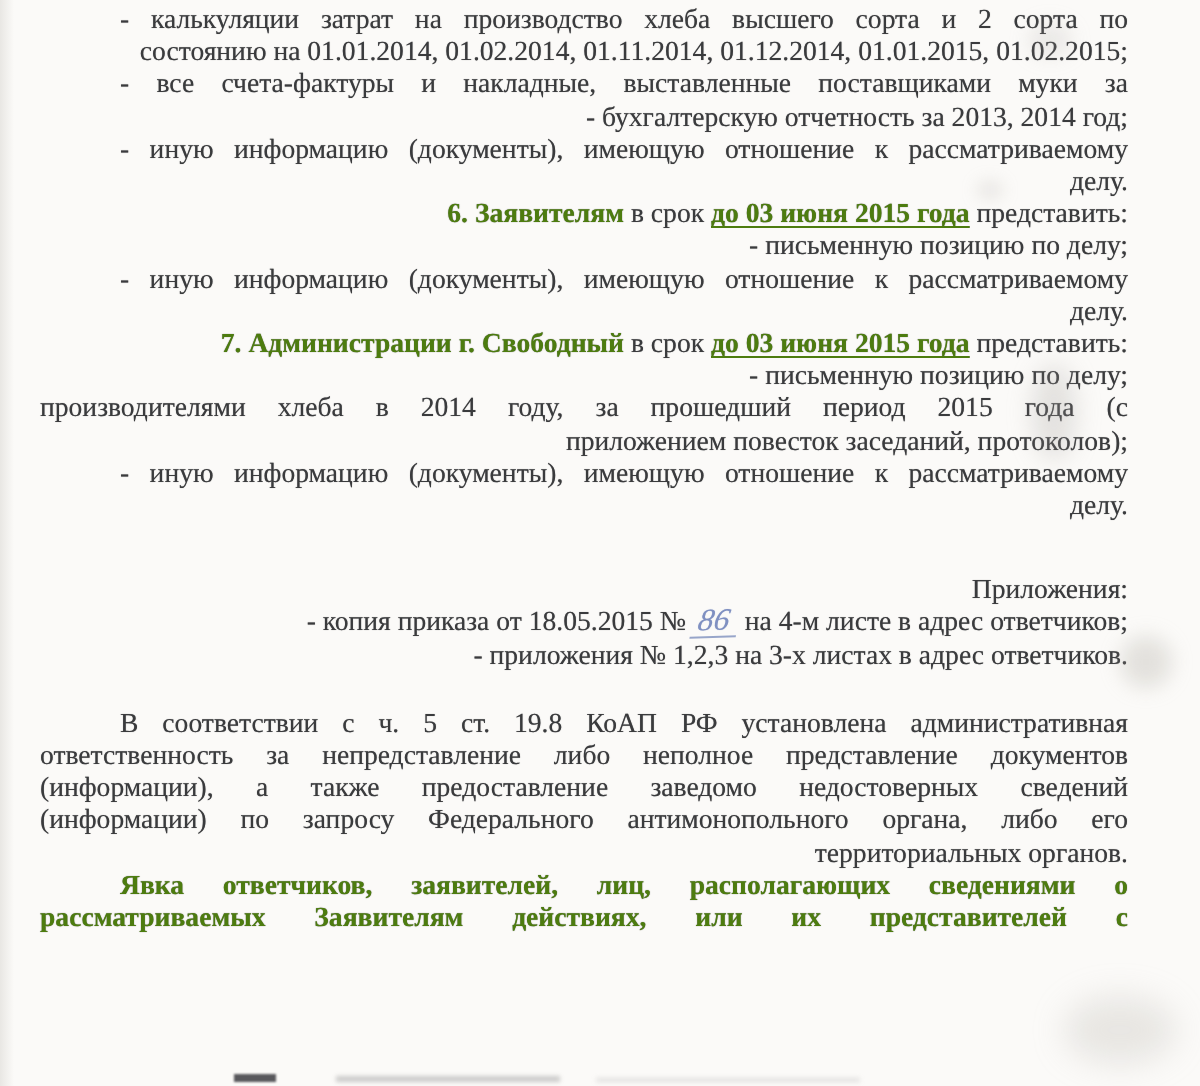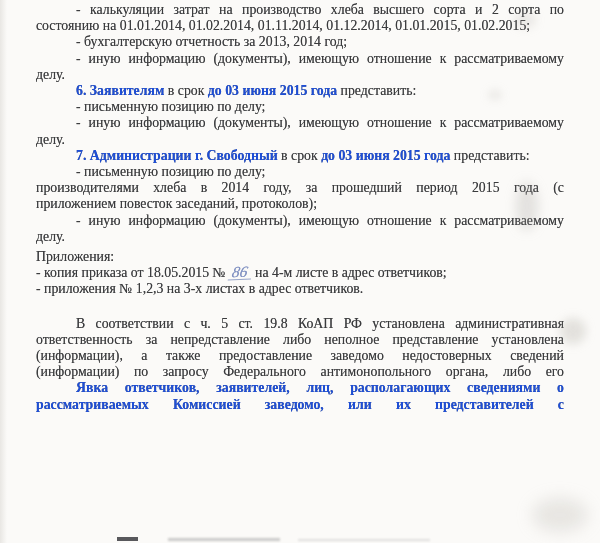--- a/index.html
+++ b/index.html
@@ -11,31 +11,31 @@
     font-family:"Liberation Serif","DejaVu Serif",serif;
   }
   
   .page::before{
     content:"";position:absolute;left:0;top:0;bottom:0;width:7px;
     background:linear-gradient(to right, rgba(190,187,180,0.30), rgba(190,187,180,0));
     pointer-events:none;
   }
   .doc{
     position:relative;
-    padding:2px 36px 0 36px;
+    padding:2px 36px 0 20px;
     font-size:13.8px;
     line-height:16.2px;
     color:#3a3b3d;
     text-shadow:0 0 0.4px rgba(58,59,61,0.65);
   }
-  .line{text-align:left;}
+  .line{text-align:right;}
   .line.fill{text-align:justify;text-align-last:justify;}
   .line.ind{text-indent:40px;}
-  .line.bold, .seg-b{font-weight:bold;color:#1d4ed8;text-shadow:0 0 0.5px rgba(44,45,48,0.7);}
-  .seg-u{text-decoration-thickness:1.4px;text-underline-offset:2px;}
+  .line.bold, .seg-b{font-weight:bold;color:#4d7c0f;text-shadow:0 0 0.5px rgba(44,45,48,0.7);}
+  .seg-u{text-decoration:underline;text-decoration-thickness:1.4px;text-underline-offset:2px;}
   .hw{
     display:inline-block;
     font-style:italic;
     font-size:15.5px;
     line-height:12px;
     color:#7f90c1;
     text-shadow:0 0 0.4px rgba(127,144,193,0.6);
     padding:0 4px 1px 3px;
     border-bottom:1.5px solid rgba(118,136,186,0.75);
     transform:skewX(-12deg) rotate(-2deg);
@@ -53,42 +53,44 @@
   .cut2{left:168px;top:538px;width:112px;height:2.5px;background:rgba(95,95,100,0.30);filter:blur(1.1px);}
   .cut3{left:298px;top:539px;width:132px;height:2px;background:rgba(120,120,126,0.20);filter:blur(1.2px);}
 </style>
 </head>
 <body>
 
 <div class="page">
   <div class="doc" id="doc">
       <div class="line ind fill">- калькуляции затрат на производство хлеба высшего сорта и 2 сорта по</div>
       <div class="line">состоянию на 01.01.2014, 01.02.2014, 01.11.2014, 01.12.2014, 01.01.2015, 01.02.2015;</div>
+      <div class="line ind fill">- все счета-фактуры и накладные, выставленные поставщиками муки за</div>
       <div class="line ind">- бухгалтерскую отчетность за 2013, 2014 год;</div>
       <div class="line ind fill">- иную информацию (документы), имеющую отношение к рассматриваемому</div>
       <div class="line">делу.</div>
       <div class="line ind"><span class="seg-b ">6. Заявителям</span><span class=""> в срок </span><span class="seg-b seg-u ">до 03 июня 2015 года</span><span class=""> представить:</span></div>
       <div class="line ind">- письменную позицию по делу;</div>
       <div class="line ind fill">- иную информацию (документы), имеющую отношение к рассматриваемому</div>
       <div class="line">делу.</div>
       <div class="line ind"><span class="seg-b ">7. Администрации г. Свободный</span><span class=""> в срок </span><span class="seg-b seg-u ">до 03 июня 2015 года</span><span class=""> представить:</span></div>
       <div class="line ind">- письменную позицию по делу;</div>
       <div class="line fill">производителями хлеба в 2014 году, за прошедший период 2015 года (с</div>
       <div class="line">приложением повесток заседаний, протоколов);</div>
       <div class="line ind fill">- иную информацию (документы), имеющую отношение к рассматриваемому</div>
       <div class="line">делу.</div>
-      <div class="line" style="margin-top: 4px;">Приложения:</div>
+      <div class="line" style="margin-top: 26px;">Приложения:</div>
       <div class="line"><span class="">- копия приказа от 18.05.2015 № </span><span class="hw">86</span><span class=""> на 4-м листе в адрес ответчиков;</span></div>
       <div class="line">- приложения № 1,2,3 на 3-х листах в адрес ответчиков.</div>
       <div class="line ind fill" style="margin-top: 18px; font-family: Liberation Serif, serif;">В соответствии с ч. 5 ст. 19.8 КоАП РФ установлена административная</div>
-      <div class="line fill">ответственность за непредставление либо неполное представление установлена</div>
+      <div class="line fill">ответственность за непредставление либо неполное представление документов</div>
       <div class="line fill">(информации), а также предоставление заведомо недостоверных сведений</div>
       <div class="line fill">(информации) по запросу Федерального антимонопольного органа, либо его</div>
+      <div class="line">территориальных органов.</div>
       <div class="line ind fill bold" style="">Явка ответчиков, заявителей, лиц, располагающих сведениями о</div>
-      <div class="line fill bold">рассматриваемых Комиссией заведомо, или их представителей с</div>
+      <div class="line fill bold">рассматриваемых Заявителям действиях, или их представителей с</div>
     </div>
 
   <div class="smudge sm1"></div>
   <div class="smudge sm2"></div>
   <div class="smudge sm3"></div>
   <div class="smudge sm4"></div>
   <div class="smudge sm5"></div>
 
   <div class="cut cut1"></div>
   <div class="cut cut2"></div>

